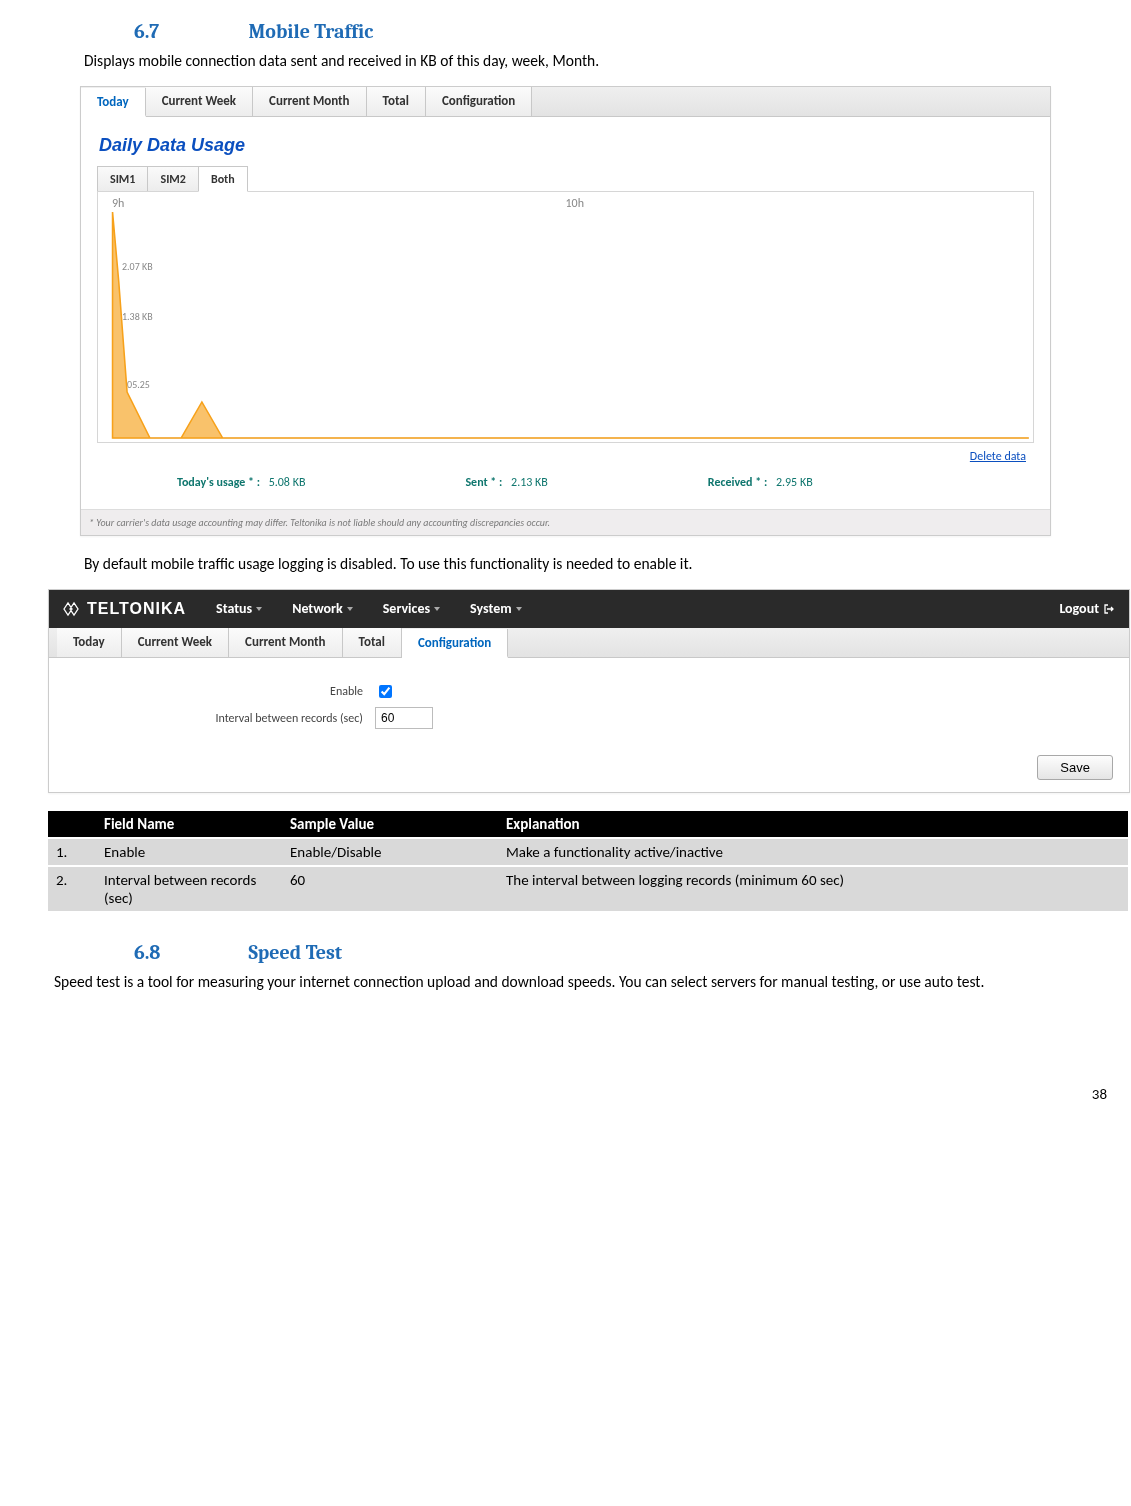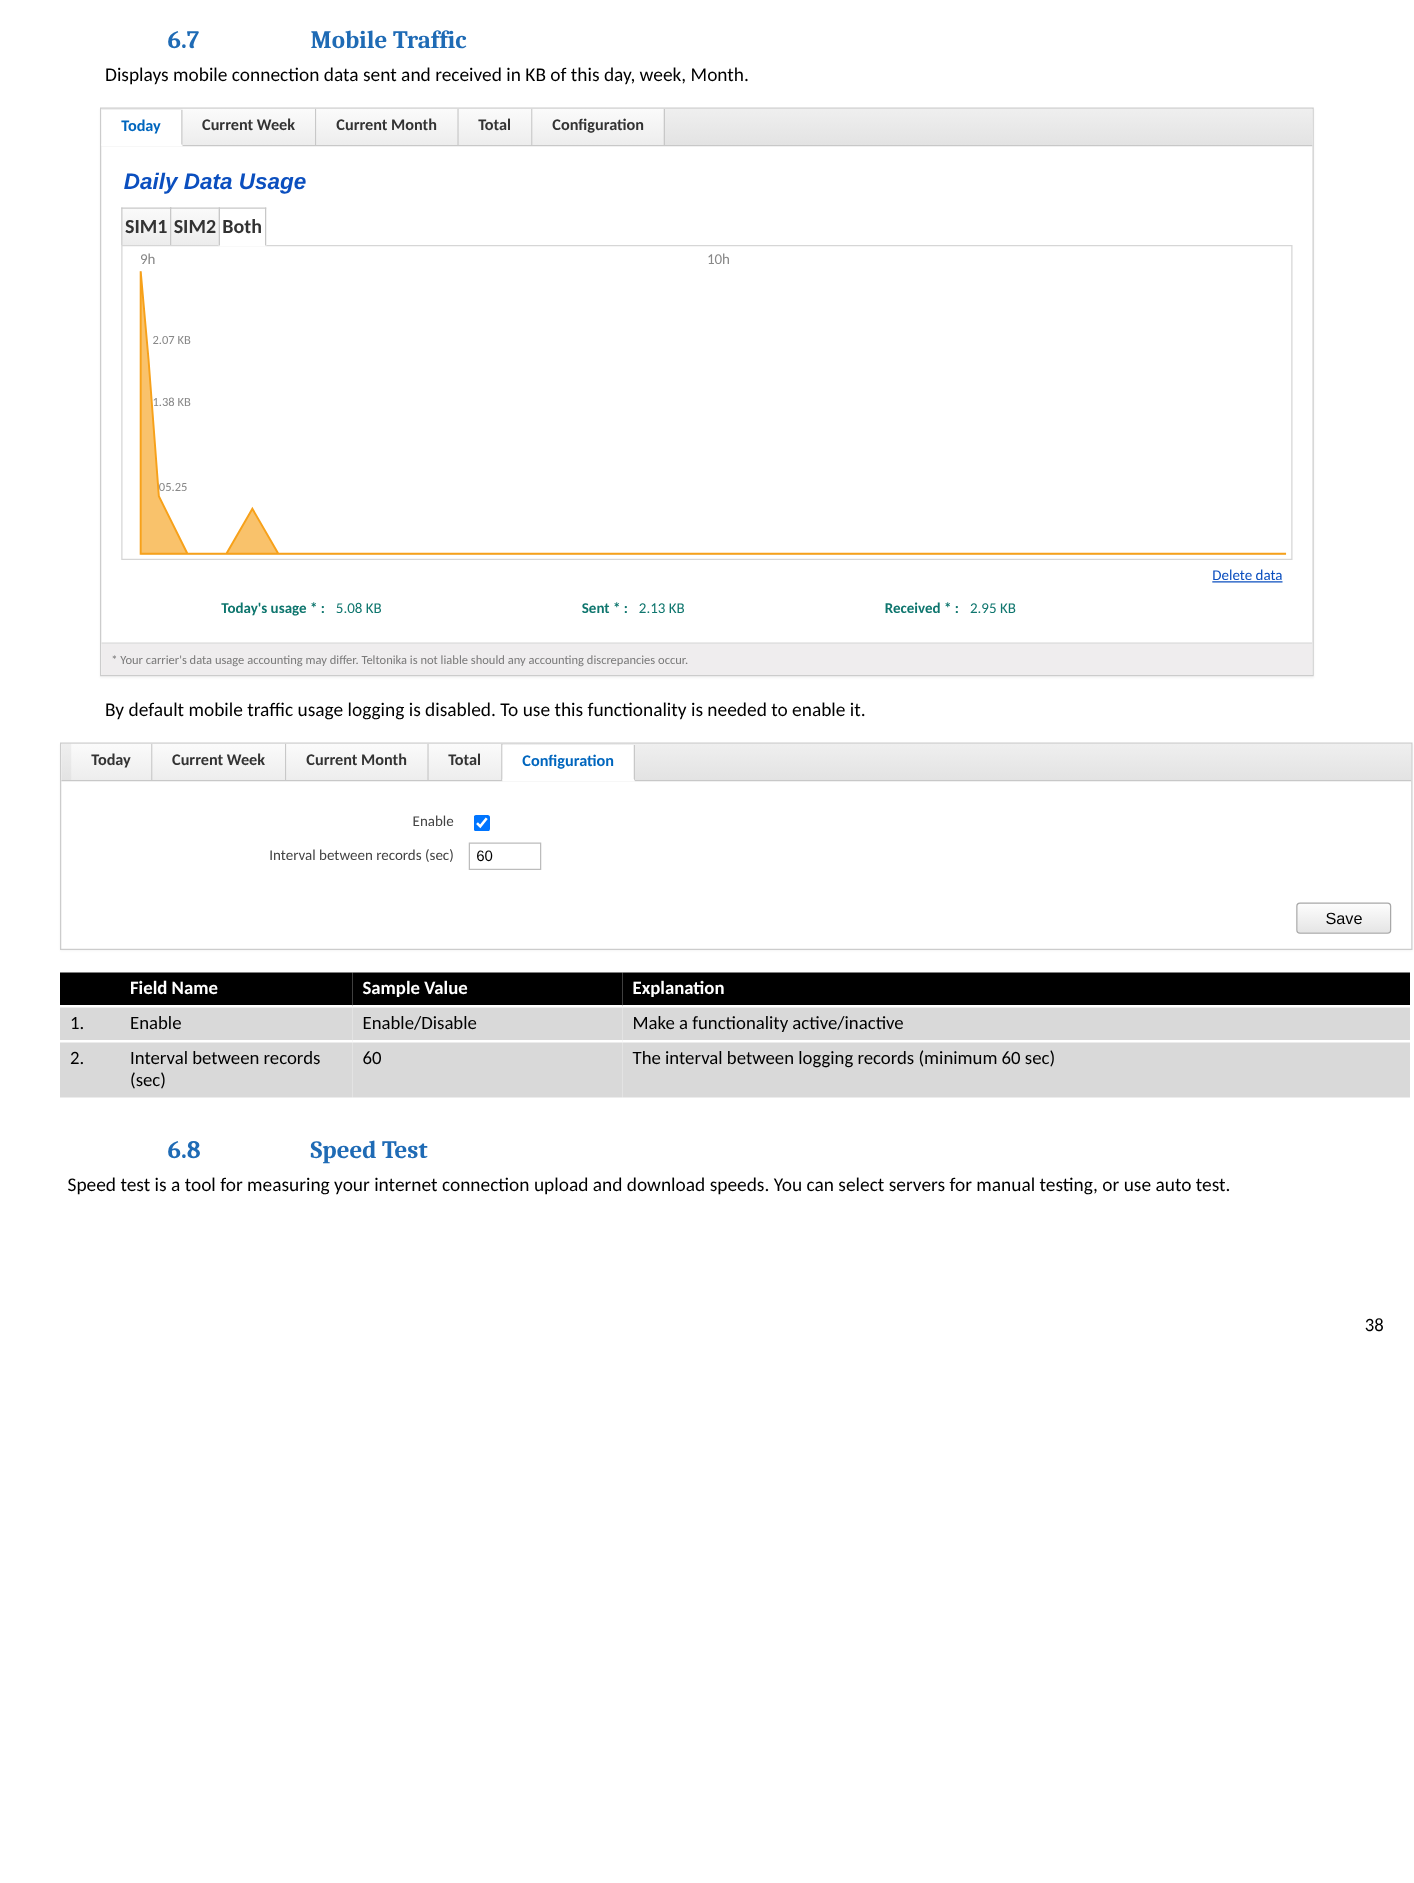--- a/index.html
+++ b/index.html
@@ -69,25 +69,25 @@
     color: #0b4fbf;
     font-family: Arial, sans-serif;
     font-weight: bold;
     font-size: 18px;
     font-style: italic;
     margin: 4px 0 10px 2px;
   }
 
   .sim-tabs { display:flex; }
   .sim-tabs .st {
-    padding: 5px 2px;
+    padding: 5px 12px;
     border: 1px solid #c8c8c8;
     border-bottom: none;
     background: linear-gradient(#fafafa,#ececec);
-    font-size: 16px;
+    font-size: 12px;
     font-weight: bold;
     color: #333;
     cursor: pointer;
     margin-right: -1px;
   }
   .sim-tabs .st.active {
     background: #fff;
     border-bottom: 1px solid #fff;
     position: relative;
     z-index: 1;
@@ -127,20 +127,21 @@
     font-size: 12px;
     color: #0f766e;
   }
   .usage-row .u-item { margin-right: 160px; }
   .usage-row .u-lab { font-weight: bold; margin-right: 6px; }
 
   .disclaimer {
     background: #efedee;
     font-size: 10px;
     color: #7a7a7a;
+    font-style: italic;
     padding: 6px 8px;
     border-top: 1px solid #ddd;
   }
 
   
   .dark-header {
     background: #2a2a2a;
     color: #fff;
     display:flex;
     align-items:center;
@@ -283,20 +284,39 @@
         <span>2.95 KB</span>
       </div>
     </div>
   </div>
   <div class="disclaimer">* Your carrier's data usage accounting may differ. Teltonika is not liable should any accounting discrepancies occur.</div>
 </div>
 
 <p class="body-text indent-body">By default mobile traffic usage logging is disabled.  To use this functionality is needed to enable it.</p>
 
 <div class="panel panel-dark">
+  <div class="dark-header">
+    <div class="brand-logo">
+      <svg width="20" height="16" viewBox="0 0 20 16">
+        <path d="M1 8 L5 2 L9 8 L5 14 Z M7 8 L11 2 L15 8 L11 14 Z" fill="none" stroke="#fff" stroke-width="1.3"></path>
+      </svg>
+      <span>TELTONIKA</span>
+    </div>
+    <div class="menuitem small-arrow">Status</div>
+    <div class="menuitem small-arrow">Network</div>
+    <div class="menuitem small-arrow">Services</div>
+    <div class="menuitem small-arrow">System</div>
+    <div class="spacer"></div>
+    <div class="menuitem">
+      <span>Logout</span>
+      <svg class="logout-icon" width="12" height="12" viewBox="0 0 12 12">
+        <path d="M5 2 H2 V10 H5 M4 6 H10 M8 4 L10 6 L8 8" fill="none" stroke="#fff" stroke-width="1.3"></path>
+      </svg>
+    </div>
+  </div>
   <div class="tabbar" style="padding-left:8px">
     <div class="tab">Today</div>
     <div class="tab">Current Week</div>
     <div class="tab">Current Month</div>
     <div class="tab">Total</div>
     <div class="tab active">Configuration</div>
   </div>
   <div class="form-area">
     <div class="form-row">
       <div class="flab">Enable</div>

